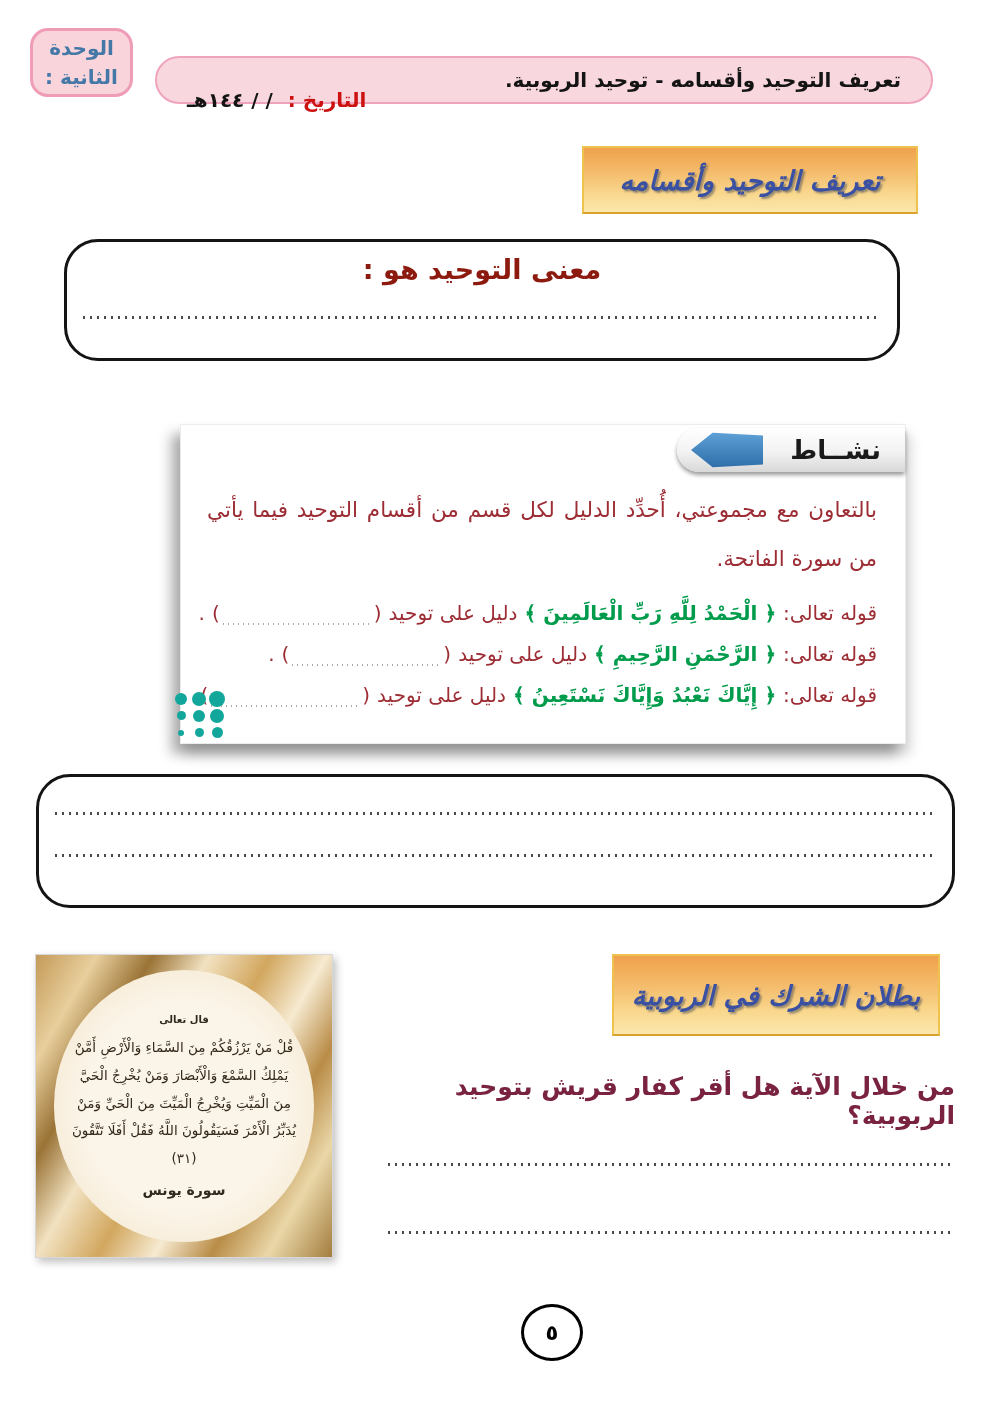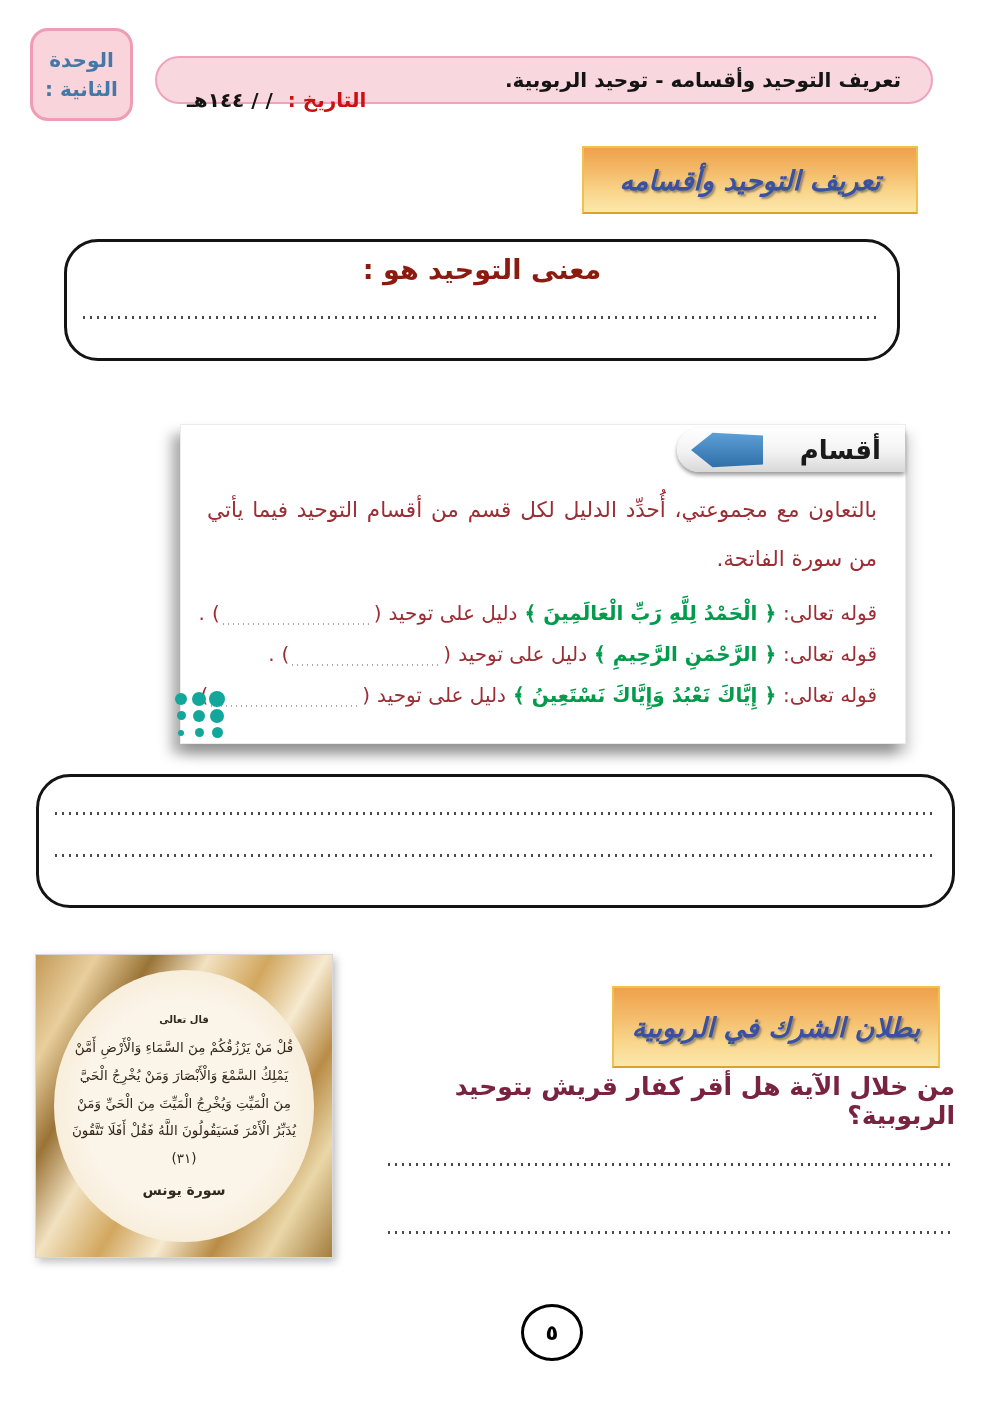--- a/index.html
+++ b/index.html
@@ -2,21 +2,21 @@
 <html lang="ar" dir="rtl"><head>
 <meta charset="utf-8">
 <style>
   * { margin:0; padding:0; box-sizing:border-box; }
   html,body { background:#ffffff; }
   body { font-family:"DejaVu Sans","Liberation Sans",sans-serif; }
   .page { position:relative; width:992px; height:1403px; background:#ffffff; overflow:hidden; direction:rtl; }
 
   
   .unit-badge{
-    position:absolute; left:30px; top:28px; width:103px; height:93px;
+    position:absolute; left:30px; top:28px; width:103px; height:69px;
     background:#f9d4db; border:3px solid #ef9cb7; border-radius:18px;
     display:flex; flex-direction:column; align-items:center; justify-content:center;
     color:#4378a7; font-weight:bold; font-size:20px; line-height:1.45; text-align:center;
   }
   .header-bar{
     position:absolute; left:155px; top:56px; width:778px; height:48px;
     background:#f9d7de; border:2.5px solid #efa3bc; border-radius:26px;
     display:flex; direction:rtl; align-items:center; justify-content:space-between;
     padding:0 30px;
   }
@@ -30,21 +30,21 @@
     position:absolute;
     background:linear-gradient(180deg,#efa14b 0%,#f4bc6c 38%,#f9d88e 72%,#fce7ad 100%);
     border:2px solid #eec24c; border-bottom-color:#d9a22e;
     display:flex; align-items:center; justify-content:center;
   }
   .banner .banner-text{
     color:#3a50a2; font-weight:bold; font-style:italic; font-size:27px; white-space:nowrap;
     text-shadow:2px 2px 2px rgba(90,90,90,0.6);
   }
   .banner1{ left:582px; top:146px; width:336px; height:68px; }
-  .banner2{ left:612px; top:986px; width:328px; height:82px; }
+  .banner2{ left:612px; top:954px; width:328px; height:82px; }
 
   
   .answer-box{
     position:absolute; background:#fff; border:3px solid #141414; border-radius:34px;
     padding:12px 16px 0 16px;
   }
   .box1{ left:64px; top:239px; width:836px; height:122px; }
   .box2{ left:36px; top:774px; width:919px; height:134px; }
   .box-title{
     text-align:center; color:#8c1a0e; font-weight:bold; font-size:27px;
@@ -156,21 +156,21 @@
     <span class="banner-text">تعريف التوحيد وأقسامه</span>
   </div>
 
   <div class="answer-box box1">
     <div class="box-title">معنى التوحيد هو :</div>
     <div class="dotline"></div>
   </div>
 
   <div class="activity-card">
     <div class="ribbon">
-      <span class="ribbon-text">أقسام</span>
+      <span class="ribbon-text">نشــاط</span>
       <span class="ribbon-arrow"></span>
     </div>
     <div class="card-body">
       <p class="intro">بالتعاون مع مجموعتي، أُحدِّد الدليل لكل قسم من أقسام التوحيد فيما يأتي من سورة الفاتحة.</p>
 
       <div class="verse-row">
         <span class="vr-prefix">قوله تعالى:</span>
         <span class="vr-quran">﴿ الْحَمْدُ لِلَّهِ رَبِّ الْعَالَمِينَ ﴾</span>
         <span class="vr-mid">دليل على توحيد</span>
         <span class="pblank">

